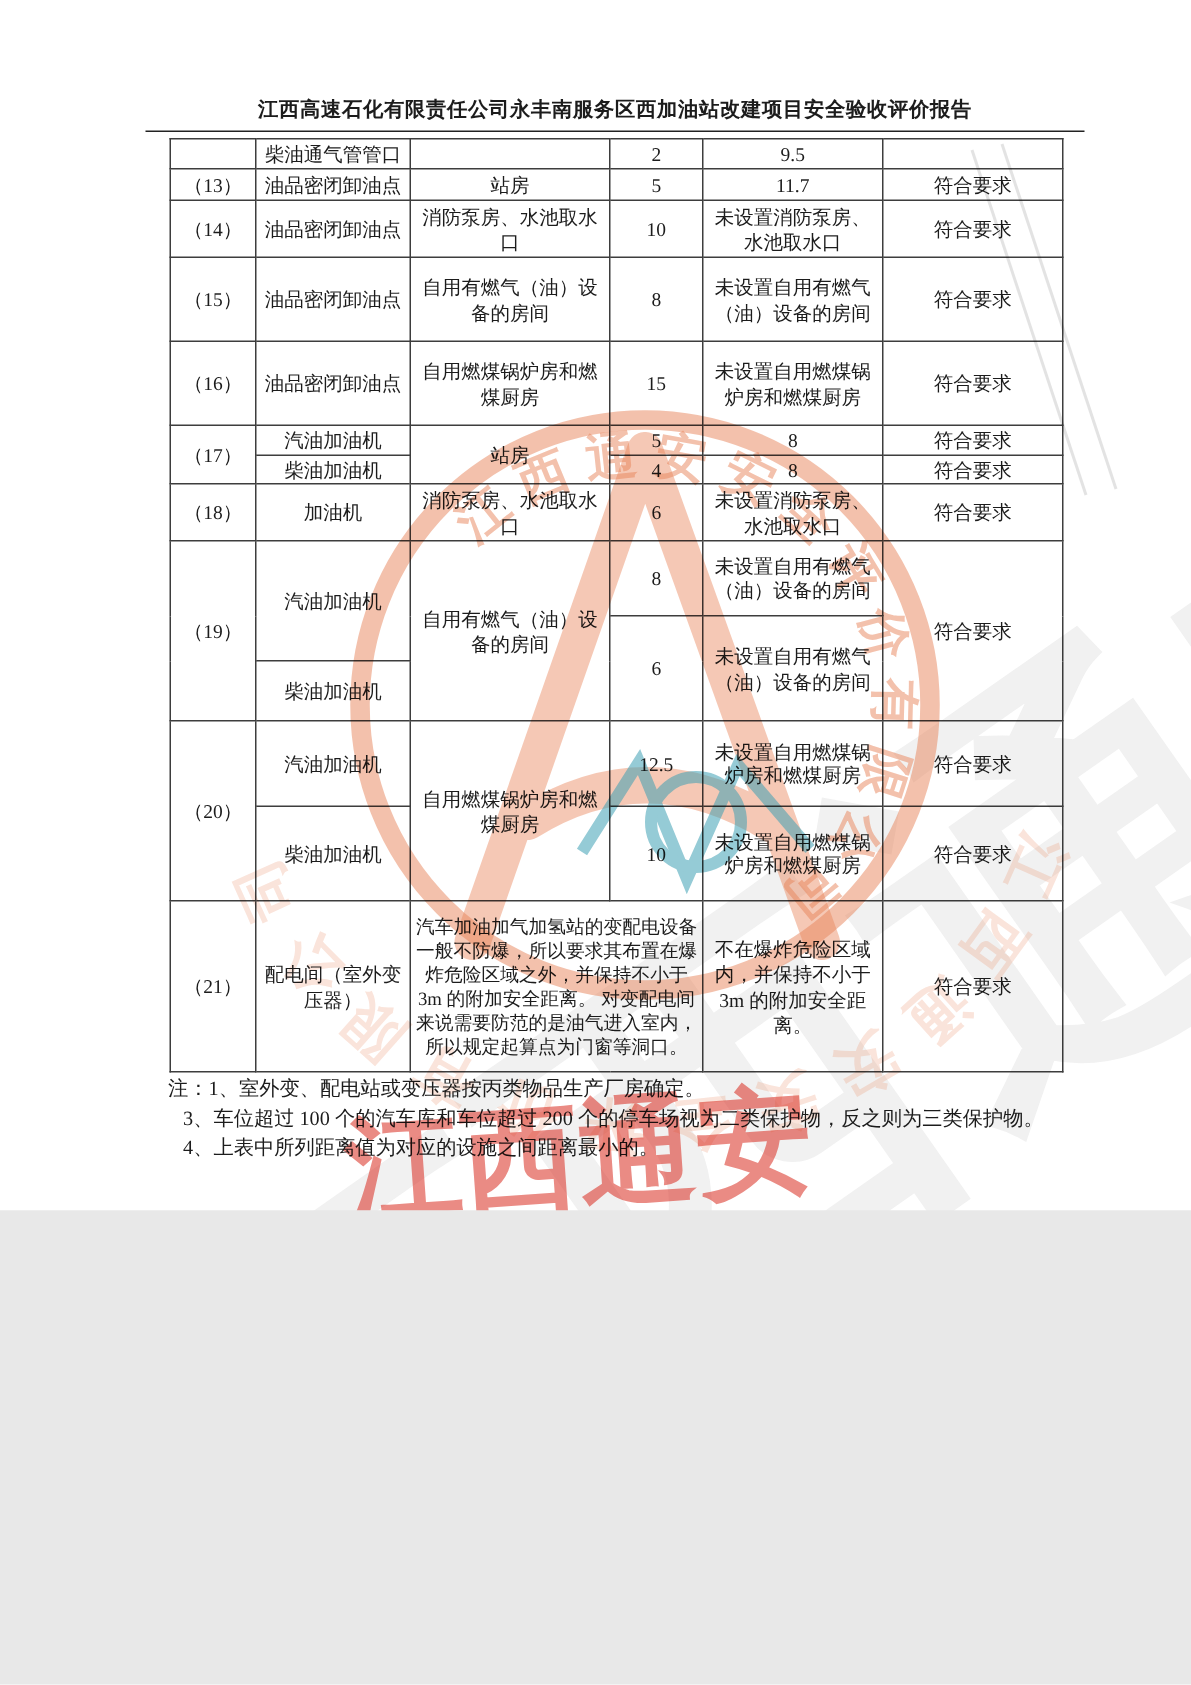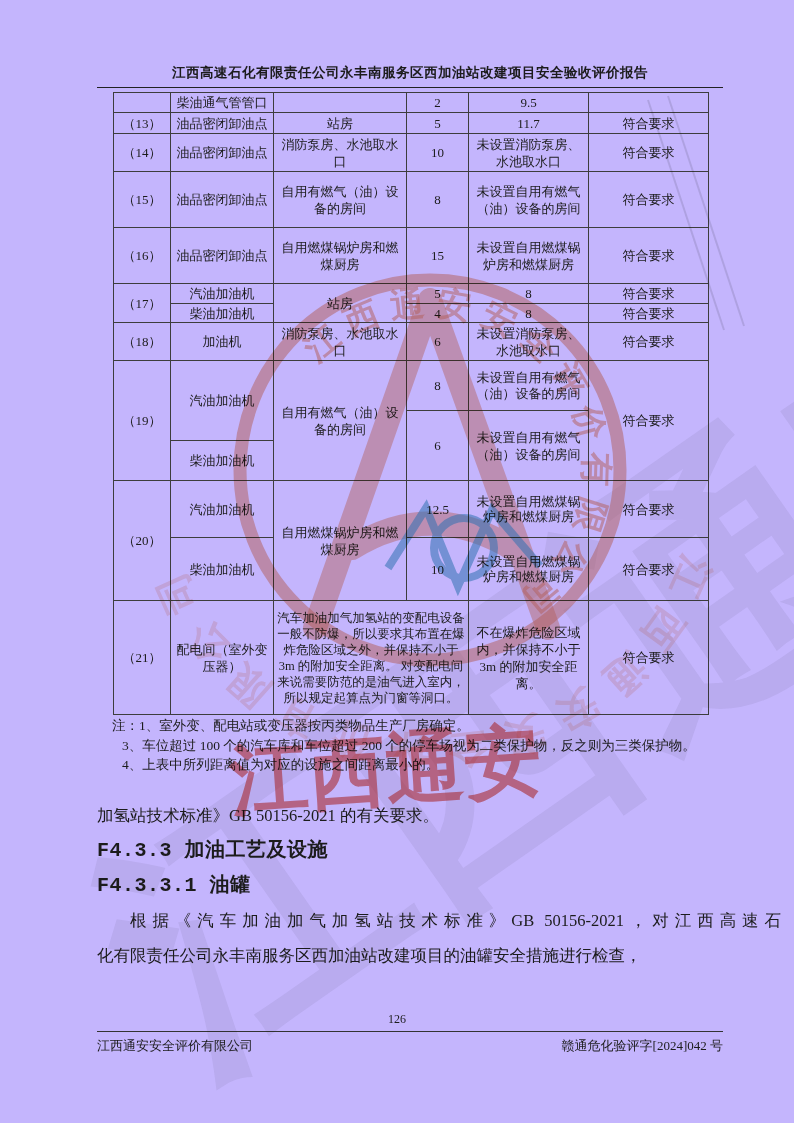--- a/index.html
+++ b/index.html
@@ -1,20 +1,20 @@
 <!DOCTYPE html>
 <html><head>
 <meta charset="utf-8">
 <style>
   html,body{margin:0;padding:0;background:#e8e8e8;}
   .page{
     position:relative;
-    width:794px;height:1123px;
+    width:794px;height:807px;
     margin:0 auto;
-    background:#c4b5fd;
+    background:#ffffff;
     overflow:hidden;
     font-family:"Liberation Serif","DejaVu Serif",serif;
     color:#1c1c1c;
   }
   
   .doc-header{
     position:absolute;top:64px;left:97px;width:626px;
     text-align:center;font-size:13.5px;font-weight:600;letter-spacing:.5px;
     padding-bottom:5px;border-bottom:1.5px solid #222;
     white-space:nowrap;

